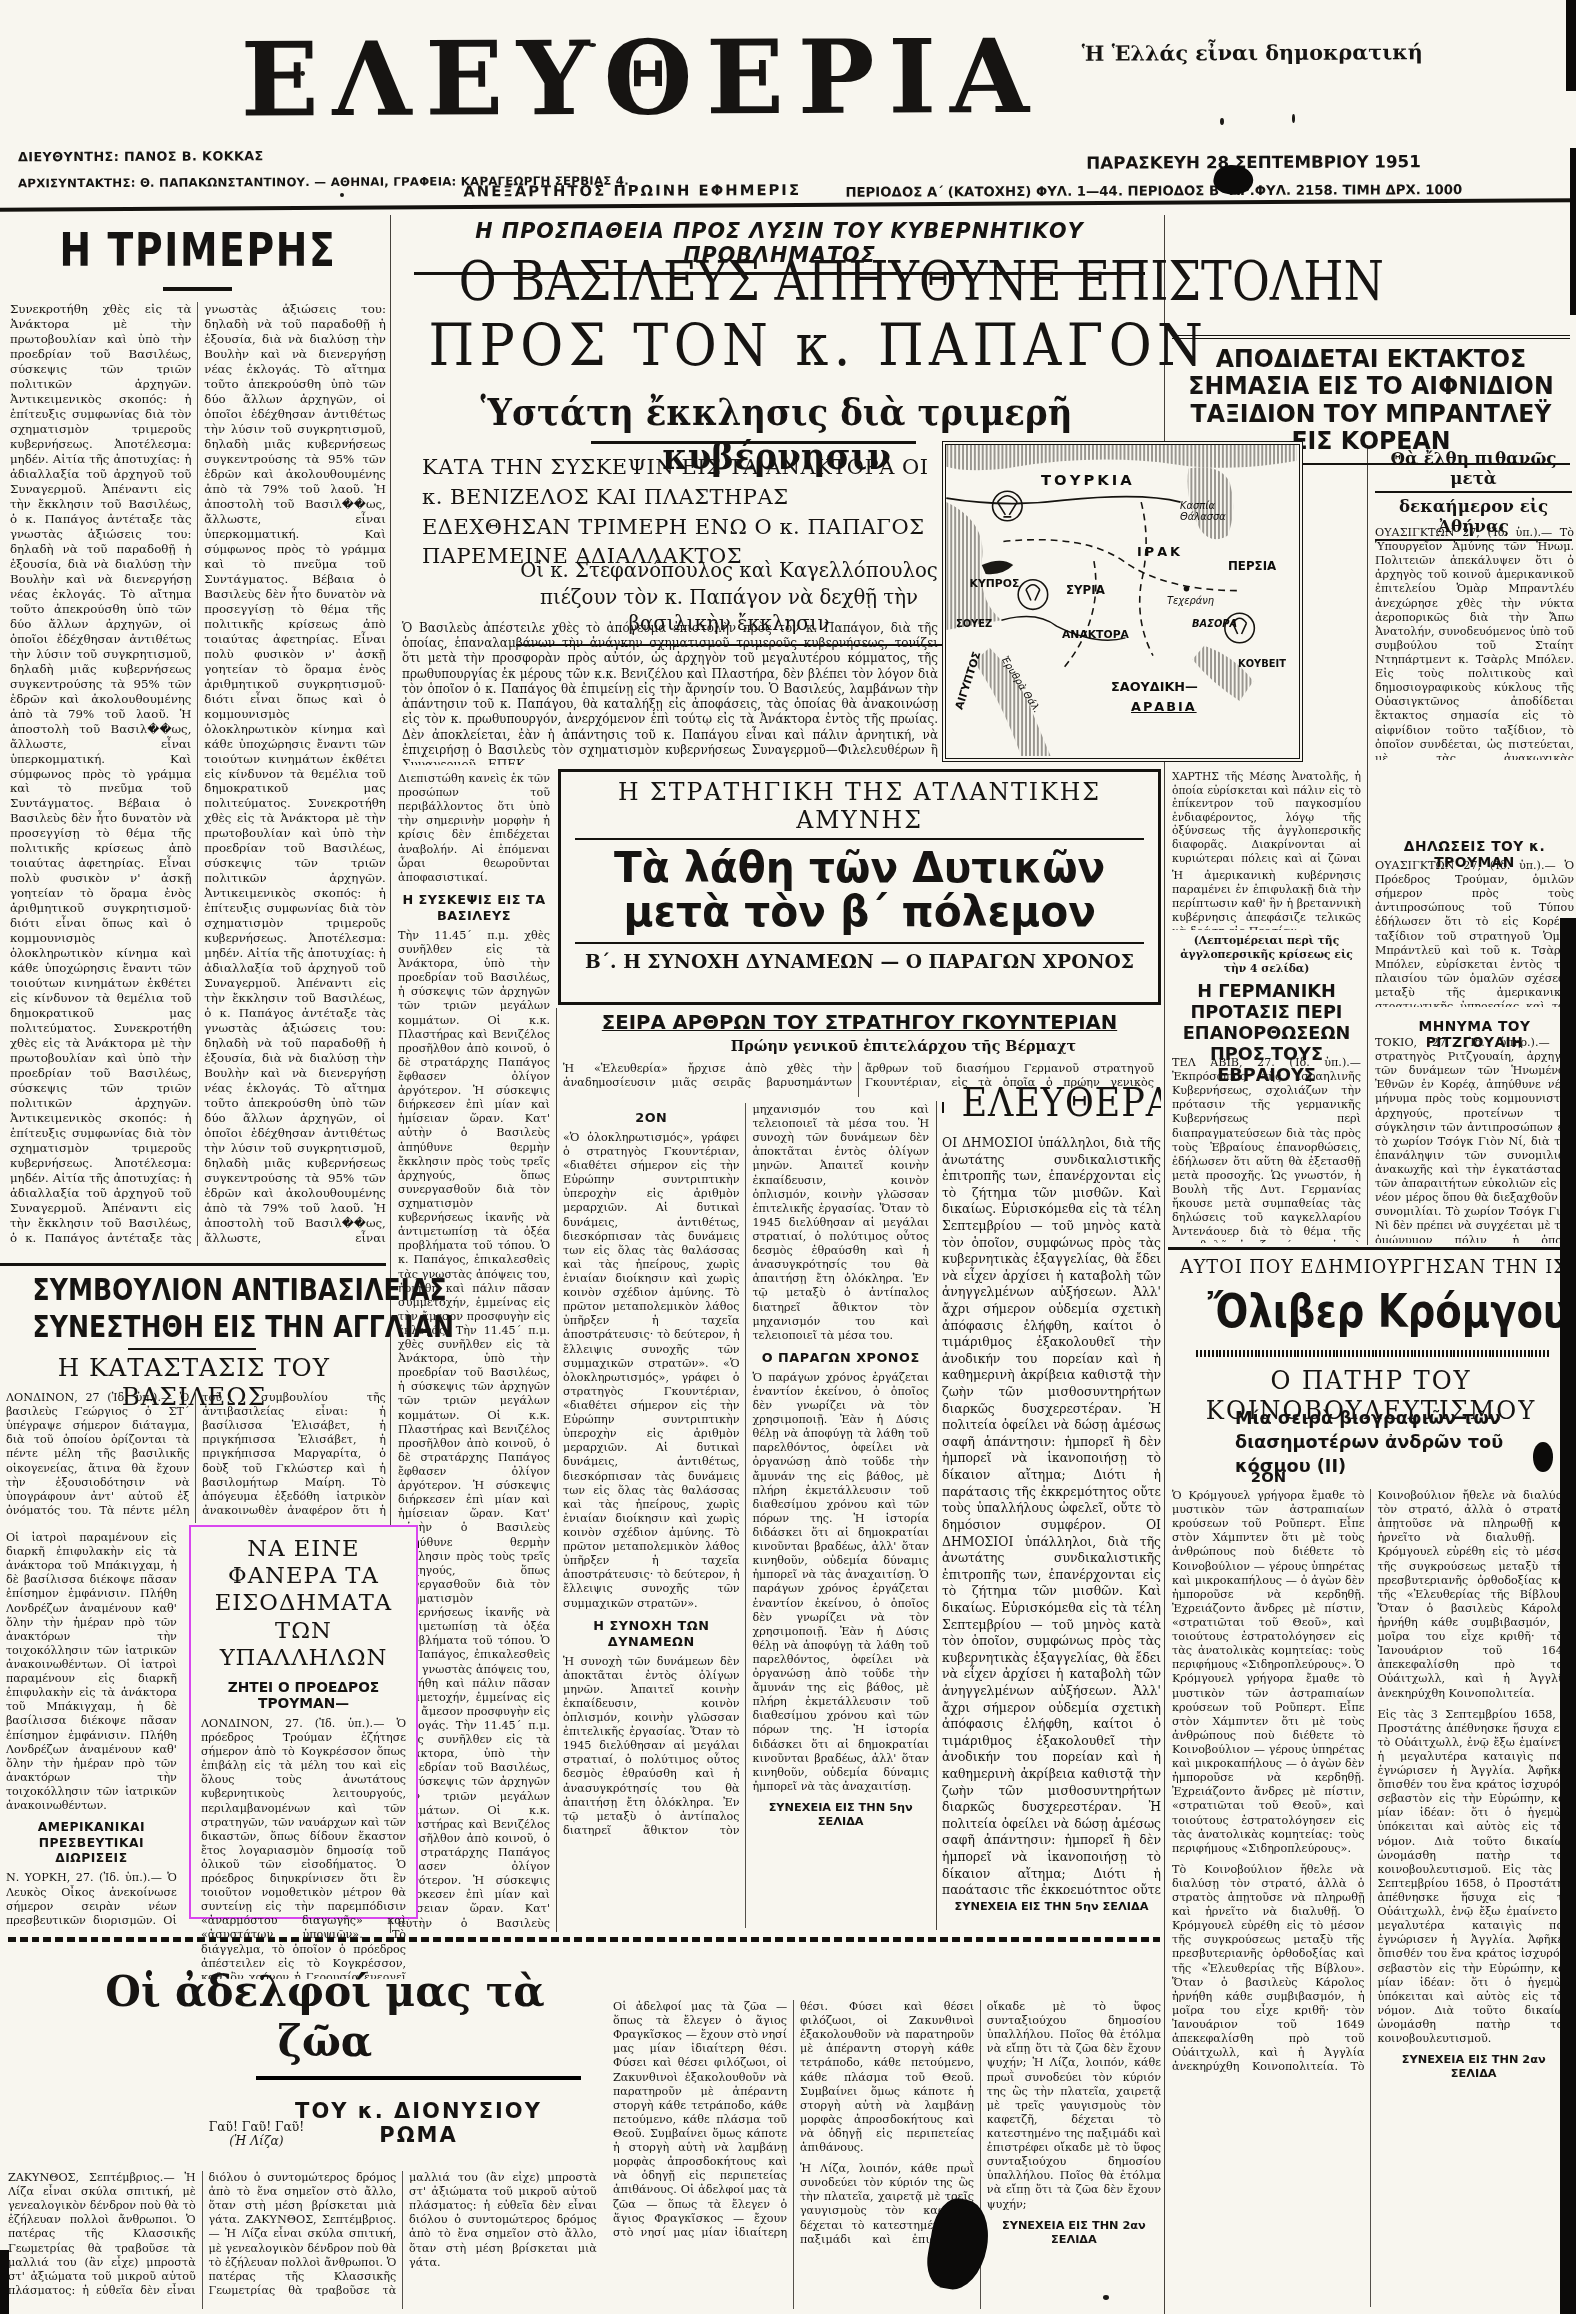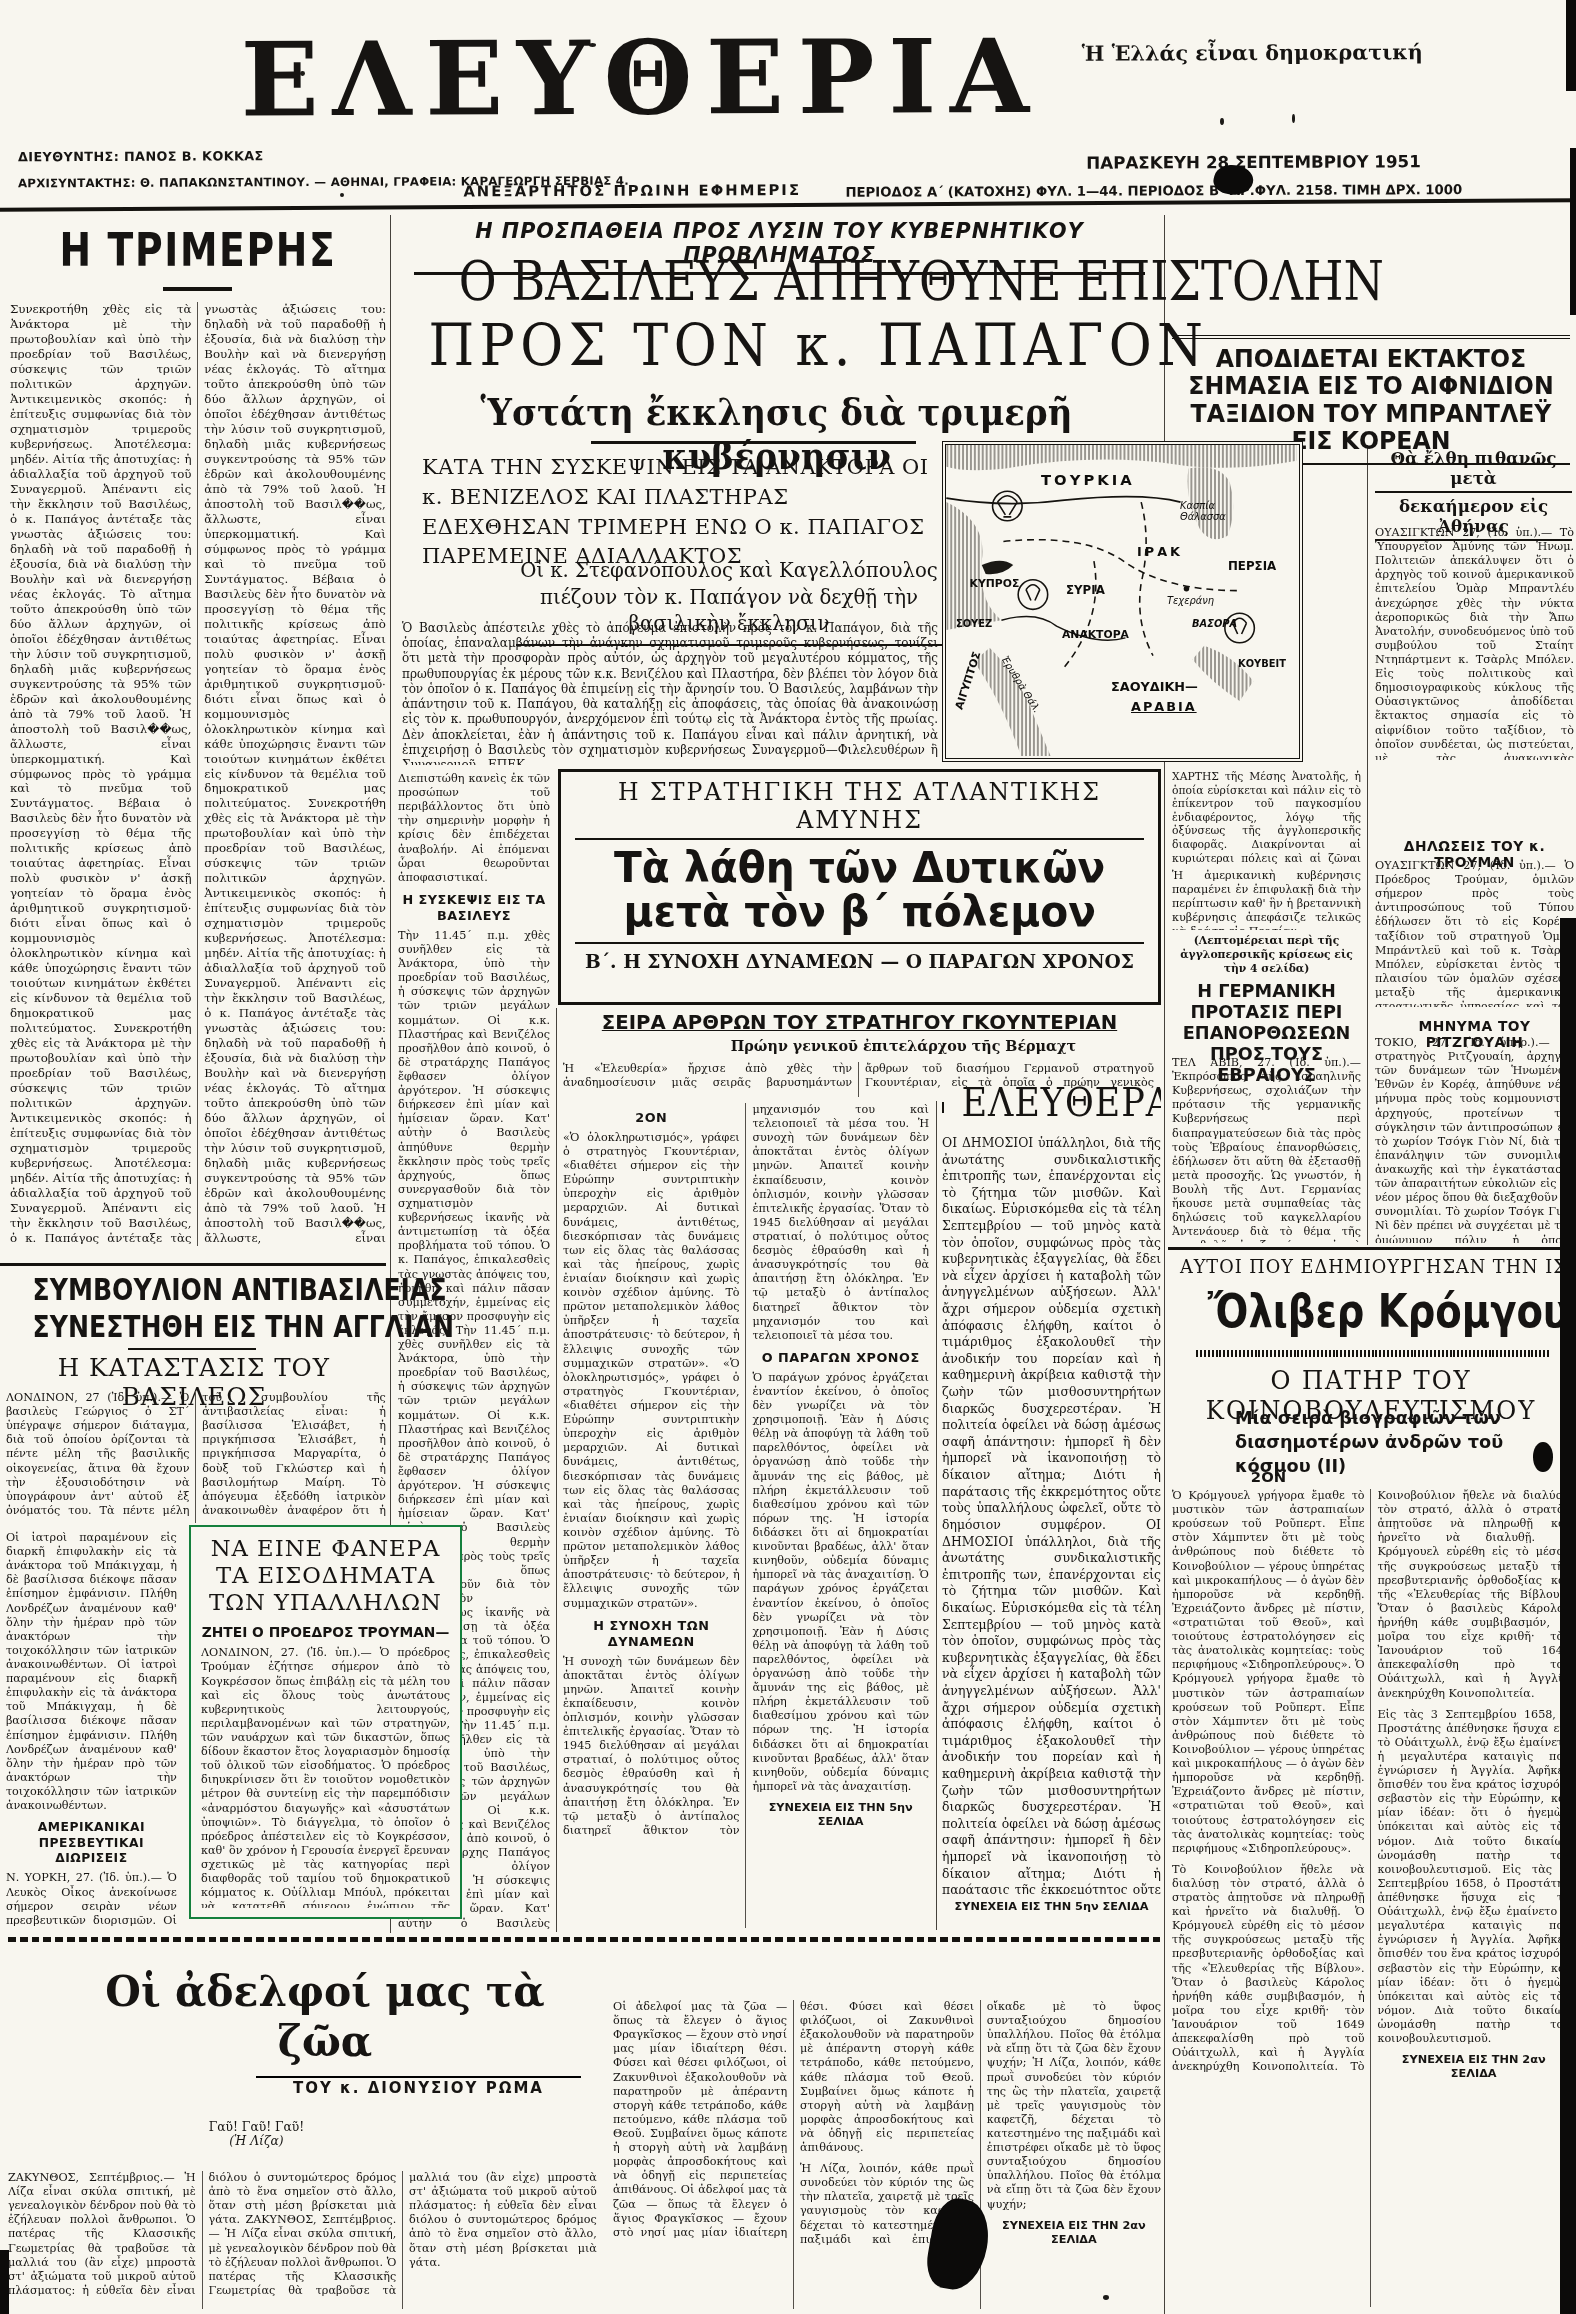--- a/index.html
+++ b/index.html
@@ -191,31 +191,31 @@
   <div class="abs sans b ctr" style="left:3.9px;top:1310px;width:380px;font-size:29.6px;white-space:nowrap;transform:scaleX(.85);transform-origin:center;">ΣΥΝΕΣΤΗΘΗ ΕΙΣ ΤΗΝ ΑΓΓΛΙΑΝ</div>
   <div class="abs rule" style="left:128px;top:1348px;width:128px;height:2px;"></div>
   <div class="abs serif ctr" style="left:3.9px;top:1353px;width:380px;font-size:24.6px;letter-spacing:1px;">Η ΚΑΤΑΣΤΑΣΙΣ ΤΟΥ ΒΑΣΙΛΕΩΣ</div>
   <div class="abs body-sm cols2" style="left:5.9px;top:1391px;width:380px;height:132px;">ΛΟΝΔΙΝΟΝ, 27 (Ἰδ. ὑπ.).— Ὁ βασιλεὺς Γεώργιος ὁ ΣΤ΄ ὑπέγραψε σήμερον διάταγμα, διὰ τοῦ ὁποίου ὁρίζονται τὰ πέντε μέλη τῆς βασιλικῆς οἰκογενείας, ἅτινα θὰ ἔχουν τὴν ἐξουσιοδότησιν νὰ ὑπογράφουν ἀντ' αὐτοῦ ἐξ ὀνόματός του. Τὰ πέντε μέλη τοῦ συμβουλίου τῆς ἀντιβασιλείας εἶναι: ἡ βασίλισσα Ἐλισάβετ, ἡ πριγκήπισσα Ἐλισάβετ, ἡ πριγκήπισσα Μαργαρίτα, ὁ δοὺξ τοῦ Γκλώστερ καὶ ἡ βασιλομήτωρ Μαίρη. Τὸ ἀπόγευμα ἐξεδόθη ἰατρικὸν ἀνακοινωθὲν ἀναφέρον ὅτι ἡ κατάστασις τοῦ Βασιλέως ἐξακολουθεῖ νὰ ἐμπνέῃ ἀνησυχίας, καίτοι αἱ μετεγχειρητικαὶ ἐνοχλήσεις ὑπεχώρησαν ἐλαφρῶς.</div>
   <div class="abs body-sm" style="left:5.9px;top:1531px;width:171px;height:398px;">
     <p class="bp">Οἱ ἰατροὶ παραμένουν εἰς διαρκῆ ἐπιφυλακὴν εἰς τὰ ἀνάκτορα τοῦ Μπάκιγχαμ, ἡ δὲ βασίλισσα διέκοψε πᾶσαν ἐπίσημον ἐμφάνισιν. Πλήθη Λονδρέζων ἀναμένουν καθ' ὅλην τὴν ἡμέραν πρὸ τῶν ἀνακτόρων τὴν τοιχοκόλλησιν τῶν ἰατρικῶν ἀνακοινωθέντων. Οἱ ἰατροὶ παραμένουν εἰς διαρκῆ ἐπιφυλακὴν εἰς τὰ ἀνάκτορα τοῦ Μπάκιγχαμ, ἡ δὲ βασίλισσα διέκοψε πᾶσαν ἐπίσημον ἐμφάνισιν. Πλήθη Λονδρέζων ἀναμένουν καθ' ὅλην τὴν ἡμέραν πρὸ τῶν ἀνακτόρων τὴν τοιχοκόλλησιν τῶν ἰατρικῶν ἀνακοινωθέντων.</p>
     <div class="mini-head" style="font-size:12.3px;">ΑΜΕΡΙΚΑΝΙΚΑΙ ΠΡΕΣΒΕΥΤΙΚΑΙ ΔΙΩΡΙΣΕΙΣ</div>
     <p class="bp">Ν. ΥΟΡΚΗ, 27. (Ἰδ. ὑπ.).— Ὁ Λευκὸς Οἶκος ἀνεκοίνωσε σήμερον σειρὰν νέων πρεσβευτικῶν διορισμῶν. Οἱ νέοι πρέσβεις θὰ μεταβοῦν εἰς τὰς θέσεις των ἐντὸς τοῦ προσεχοῦς μηνός, λαβόντες ὑπ' ὄψιν τὴν ἐπισιτιστικὴν κατάστασιν καὶ τὰς ἐλλείψεις εἰς τὴν χώραν τῆς μεταθέσεώς των.</p>
   </div>
 
-  <div class="abs" style="left:189px;top:1525px;width:273px;height:394px;border:2px solid #15803d;padding:7.9px 9.9px;background:#f8f6ef;">
+  <div class="abs" style="left:189px;top:1525px;width:229px;height:394px;border:2px solid #d946ef;padding:7.9px 9.9px;background:#f8f6ef;">
     <div class="serif ctr" style="font-size:22.7px;line-height:1.2;letter-spacing:1px;">ΝΑ ΕΙΝΕ ΦΑΝΕΡΑ ΤΑ ΕΙΣΟΔΗΜΑΤΑ ΤΩΝ ΥΠΑΛΛΗΛΩΝ</div>
     <div class="sans b ctr" style="font-size:13.8px;margin:7.9px 0 5.9px;">ΖΗΤΕΙ Ο ΠΡΟΕ­ΔΡΟΣ ΤΡΟΥΜΑΝ—</div>
     <div class="body-sm" style="height:262px;">ΛΟΝΔΙΝΟΝ, 27. (Ἰδ. ὑπ.).— Ὁ πρόεδρος Τρούμαν ἐζήτησε σήμερον ἀπὸ τὸ Κογκρέσσον ὅπως ἐπιβάλῃ εἰς τὰ μέλη του καὶ εἰς ὅλους τοὺς ἀνωτάτους κυβερνητικοὺς λειτουργούς, περιλαμβανομένων καὶ τῶν στρατηγῶν, τῶν ναυάρχων καὶ τῶν δικαστῶν, ὅπως δίδουν ἕκαστον ἔτος λογαριασμὸν δημοσίᾳ τοῦ ὁλικοῦ τῶν εἰσοδήματος. Ὁ πρόεδρος διηυκρίνισεν ὅτι ἓν τοιοῦτον νομοθετικὸν μέτρον θὰ συντείνῃ εἰς τὴν παρεμπόδισιν «ἀναρμόστου διαγωγῆς» καὶ «ἀσυστάτων ὑποψιῶν». Τὸ διάγγελμα, τὸ ὁποῖον ὁ πρόεδρος ἀπέστειλεν εἰς τὸ Κογκρέσσον, καθ' ὃν χρόνον ἡ Γερουσία ἐνεργεῖ ἔρευναν σχετικῶς μὲ τὰς κατηγορίας περὶ διαφθορᾶς τοῦ ταμίου τοῦ δημοκρατικοῦ κόμματος κ. Οὐίλλιαμ Μπόυλ, πρόκειται νὰ κατατεθῇ σήμερον ἐνώπιον τῆς ἐνεργούσης τὴν ἔρευναν ὑποεπιτροπῆς τῆς Γερουσίας.</div>
   </div>
 
   <div class="abs" style="left:7.9px;top:1937px;width:1155px;height:4.9px;background:repeating-linear-gradient(90deg,#15130f 0 7.9px,transparent 7.9px 11.8px);"></div>
 
   <div class="abs" style="left:59px;top:1956px;width:532px;">
     <div class="serif b ctr" style="font-size:43px;margin-top:9.9px;transform:scaleX(.95);">Οἱ ἀδελφοί μας τὰ ζῶα</div>
-    <div class="sans b ctr" style="font-size:15px;letter-spacing:2px;border-top:2px solid #000000;width:325px;margin:9.9px 0 0 197px;padding-top:1px;">ΤΟΥ κ. ΔΙΟΝΥΣΙΟΥ ΡΩΜΑ</div>
+    <div class="sans b ctr" style="font-size:21px;letter-spacing:2px;border-top:4px solid #000000;width:325px;margin:9.9px 0 0 197px;padding-top:19px;">ΤΟΥ κ. ΔΙΟΝΥΣΙΟΥ ΡΩΜΑ</div>
   </div>
   <div class="abs ctr" style="left:148px;top:2120px;width:217px;font-size:12.3px;">
     <div>Γαῦ! Γαῦ! Γαῦ!</div>
     <div class="i">(Ἡ Λίζα)</div>
   </div>
   <div class="abs body-sm cols3" style="left:7.9px;top:2171px;width:589px;height:138px;">ΖΑΚΥΝΘΟΣ, Σεπτέμβριος.— Ἡ Λίζα εἶναι σκύλα σπιτική, μὲ γενεαλογικὸν δένδρον ποὺ θὰ τὸ ἐζήλευαν πολλοὶ ἄνθρωποι. Ὁ πατέρας τῆς Κλασσικῆς Γεωμετρίας θὰ τραβοῦσε τὰ μαλλιά του (ἂν εἶχε) μπροστὰ στ' ἀξιώματα τοῦ μικροῦ αὐτοῦ πλάσματος: ἡ εὐθεῖα δὲν εἶναι διόλου ὁ συντομώτερος δρόμος ἀπὸ τὸ ἕνα σημεῖον στὸ ἄλλο, ὅταν στὴ μέση βρίσκεται μιὰ γάτα. ΖΑΚΥΝΘΟΣ, Σεπτέμβριος.— Ἡ Λίζα εἶναι σκύλα σπιτική, μὲ γενεαλογικὸν δένδρον ποὺ θὰ τὸ ἐζήλευαν πολλοὶ ἄνθρωποι. Ὁ πατέρας τῆς Κλασσικῆς Γεωμετρίας θὰ τραβοῦσε τὰ μαλλιά του (ἂν εἶχε) μπροστὰ στ' ἀξιώματα τοῦ μικροῦ αὐτοῦ πλάσματος: ἡ εὐθεῖα δὲν εἶναι διόλου ὁ συντομώτερος δρόμος ἀπὸ τὸ ἕνα σημεῖον στὸ ἄλλο, ὅταν στὴ μέση βρίσκεται μιὰ γάτα.</div>
   <div class="abs body-sm cols3" style="left:613px;top:2000px;width:548px;height:309px;">
     <p class="bp">Οἱ ἀδελφοί μας τὰ ζῶα — ὅπως τὰ ἔλεγεν ὁ ἅγιος Φραγκῖσκος — ἔχουν στὸ νησί μας μίαν ἰδιαίτερη θέσι. Φύσει καὶ θέσει φιλόζωοι, οἱ Ζακυνθινοὶ ἐξακολουθοῦν νὰ παρατηροῦν μὲ ἀπέραντη στοργὴ κάθε τετράποδο, κάθε πετούμενο, κάθε πλάσμα τοῦ Θεοῦ. Συμβαίνει ὅμως κάποτε ἡ στοργὴ αὐτὴ νὰ λαμβάνῃ μορφὰς ἀπροσδοκήτους καὶ νὰ ὁδηγῇ εἰς περιπετείας ἀπιθάνους. Οἱ ἀδελφοί μας τὰ ζῶα — ὅπως τὰ ἔλεγεν ὁ ἅγιος Φραγκῖσκος — ἔχουν στὸ νησί μας μίαν ἰδιαίτερη θέσι. Φύσει καὶ θέσει φιλόζωοι, οἱ Ζακυνθινοὶ ἐξακολουθοῦν νὰ παρατηροῦν μὲ ἀπέραντη στοργὴ κάθε τετράποδο, κάθε πετούμενο, κάθε πλάσμα τοῦ Θεοῦ. Συμβαίνει ὅμως κάποτε ἡ στοργὴ αὐτὴ νὰ λαμβάνῃ μορφὰς ἀπροσδοκήτους καὶ νὰ ὁδηγῇ εἰς περιπετείας ἀπιθάνους.</p>
     <p class="bp">Ἡ Λίζα, λοιπόν, κάθε πρωῒ συνοδεύει τὸν κύριόν της ὣς τὴν πλατεῖα, χαιρετᾷ μὲ τρεῖς γαυγισμοὺς τὸν καφετζῆ, δέχεται τὸ κατεστημένο της παξιμάδι καὶ ἐπιστρέφει οἴκαδε μὲ τὸ ὕφος συνταξιούχου δημοσίου ὑπαλλήλου. Ποῖος θὰ ἐτόλμα νὰ εἴπῃ ὅτι τὰ ζῶα δὲν ἔχουν ψυχήν; Ἡ Λίζα, λοιπόν, κάθε πρωῒ συνοδεύει τὸν κύριόν της ὣς τὴν πλατεῖα, χαιρετᾷ μὲ τρεῖς γαυγισμοὺς τὸν καφετζῆ, δέχεται τὸ κατεστημένο της παξιμάδι καὶ ἐπιστρέφει οἴκαδε μὲ τὸ ὕφος συνταξιούχου δημοσίου ὑπαλλήλου. Ποῖος θὰ ἐτόλμα νὰ εἴπῃ ὅτι τὰ ζῶα δὲν ἔχουν ψυχήν;</p>
     <div class="cont-note">ΣΥΝΕΧΕΙΑ ΕΙΣ ΤΗΝ 2αν ΣΕΛΙΔΑ</div>

